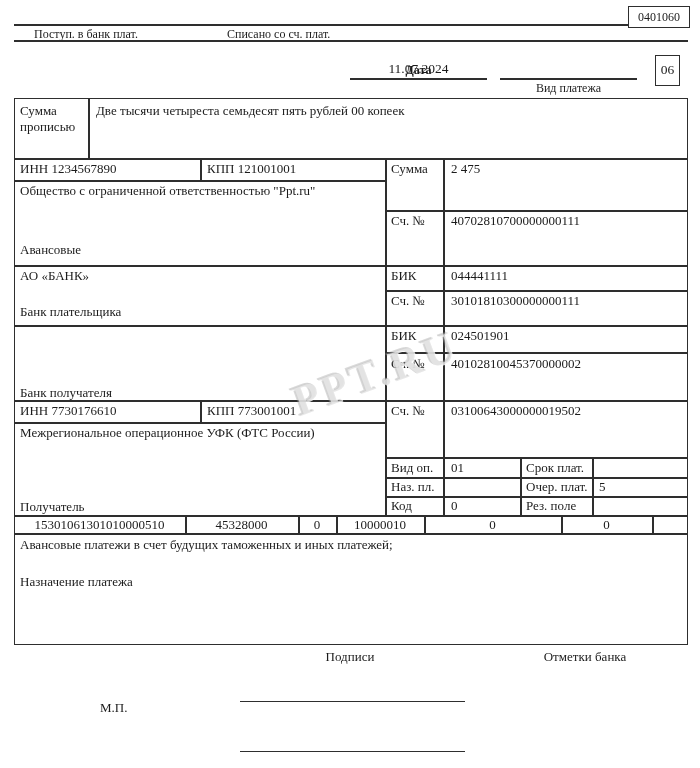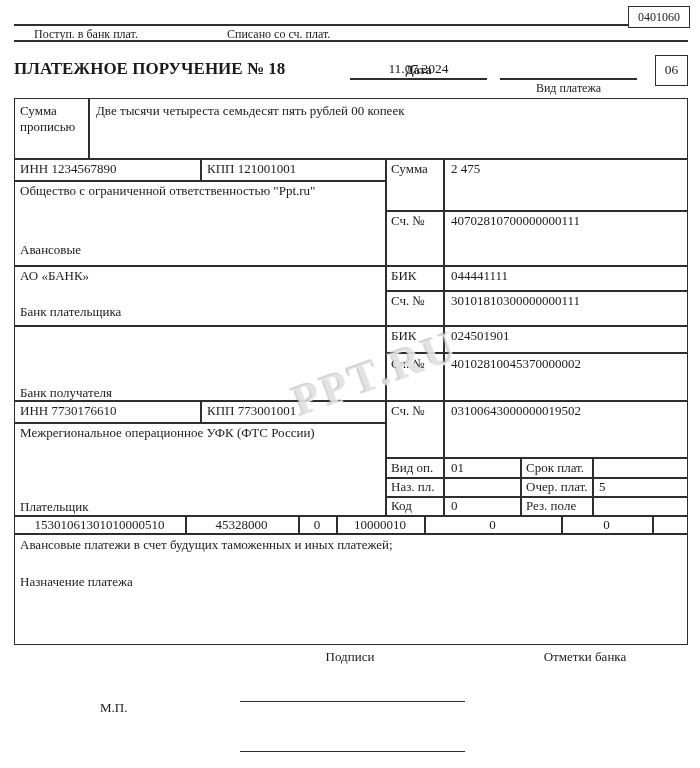--- a/index.html
+++ b/index.html
@@ -24,27 +24,26 @@
 <body>
 
 <div class="page">
 
   <div class="box" style="left:628px;top:6px;width:62px;height:22px;line-height:20px;font-size:12px;"><span>0401060</span></div>
   <div class="hl" style="left:14px;top:24px;width:614px;"></div>
   <div class="t small" style="left:34px;top:27px;">Поступ. в банк плат.</div>
   <div class="t small" style="left:227px;top:27px;text-align:right;">Списано со сч. плат.</div>
   <div class="hl" style="left:14px;top:40px;width:674px;"></div>
 
-  <div class="t b" style="left:14px;top:58px;font-size:17px;">ПЛАТЕЖНОЕ ПОРУЧЕНИЕ № 18</div>
   <div class="t c" style="left:350px;top:61px;width:137px;font-size:13.5px;">11.07.2024</div>
   <div class="hl" style="left:350px;top:78px;width:137px;"></div>
   <div class="t c small" style="left:350px;top:63px;width:137px;font-weight:bold;">Дата</div>
   <div class="hl" style="left:500px;top:78px;width:137px;"></div>
   <div class="t c small" style="left:500px;top:81px;width:137px;font-family:Liberation Serif, serif;">Вид платежа</div>
-  <div class="box" style="left:655px;top:55px;width:33px;height:31px;line-height:28px;font-size:13.5px;"><span>06</span></div>
+  <div class="box" style="left:655px;top:55px;width:25px;height:31px;line-height:28px;font-size:13.5px;"><span>06</span></div>
 
   <div class="mainbox"></div>
 
   <div class="hl" style="left:14px;top:158px;width:674px;"></div>
   <div class="hl" style="left:14px;top:180px;width:372px;"></div>
   <div class="hl" style="left:385px;top:210px;width:303px;"></div>
   <div class="hl" style="left:14px;top:265px;width:674px;"></div>
   <div class="hl" style="left:385px;top:290px;width:303px;"></div>
   <div class="hl" style="left:14px;top:325px;width:674px;"></div>
   <div class="hl" style="left:385px;top:352px;width:303px;"></div>
@@ -91,21 +90,21 @@
 
   <div class="t" style="left:20px;top:385px;">Банк получателя</div>
   <div class="t" style="left:391px;top:328px;">БИК</div>
   <div class="t" style="left:451px;top:328px;">024501901</div>
   <div class="t" style="left:391px;top:356px;">Сч. №</div>
   <div class="t" style="left:451px;top:356px;">40102810045370000002</div>
 
   <div class="t" style="left:20px;top:403px;">ИНН 7730176610</div>
   <div class="t" style="left:207px;top:403px;">КПП 773001001</div>
   <div class="t wrap" style="left:20px;top:425px;width:360px;">Межрегиональное операционное УФК (ФТС России)</div>
-  <div class="t" style="left:20px;top:499px;">Плательщик</div>
+  <div class="t" style="left:20px;top:499px;">Получатель</div>
   <div class="t" style="left:391px;top:403px;">Сч. №</div>
   <div class="t" style="left:451px;top:403px;">03100643000000019502</div>
 
   <div class="t" style="left:391px;top:460px;">Вид оп.</div>
   <div class="t" style="left:451px;top:460px;">01</div>
   <div class="t" style="left:526px;top:460px;">Срок плат.</div>
   <div class="t" style="left:599px;top:460px;"></div>
   <div class="t" style="left:391px;top:479px;">Наз. пл.</div>
   <div class="t" style="left:451px;top:479px;"></div>
   <div class="t" style="left:526px;top:479px;">Очер. плат.</div>

